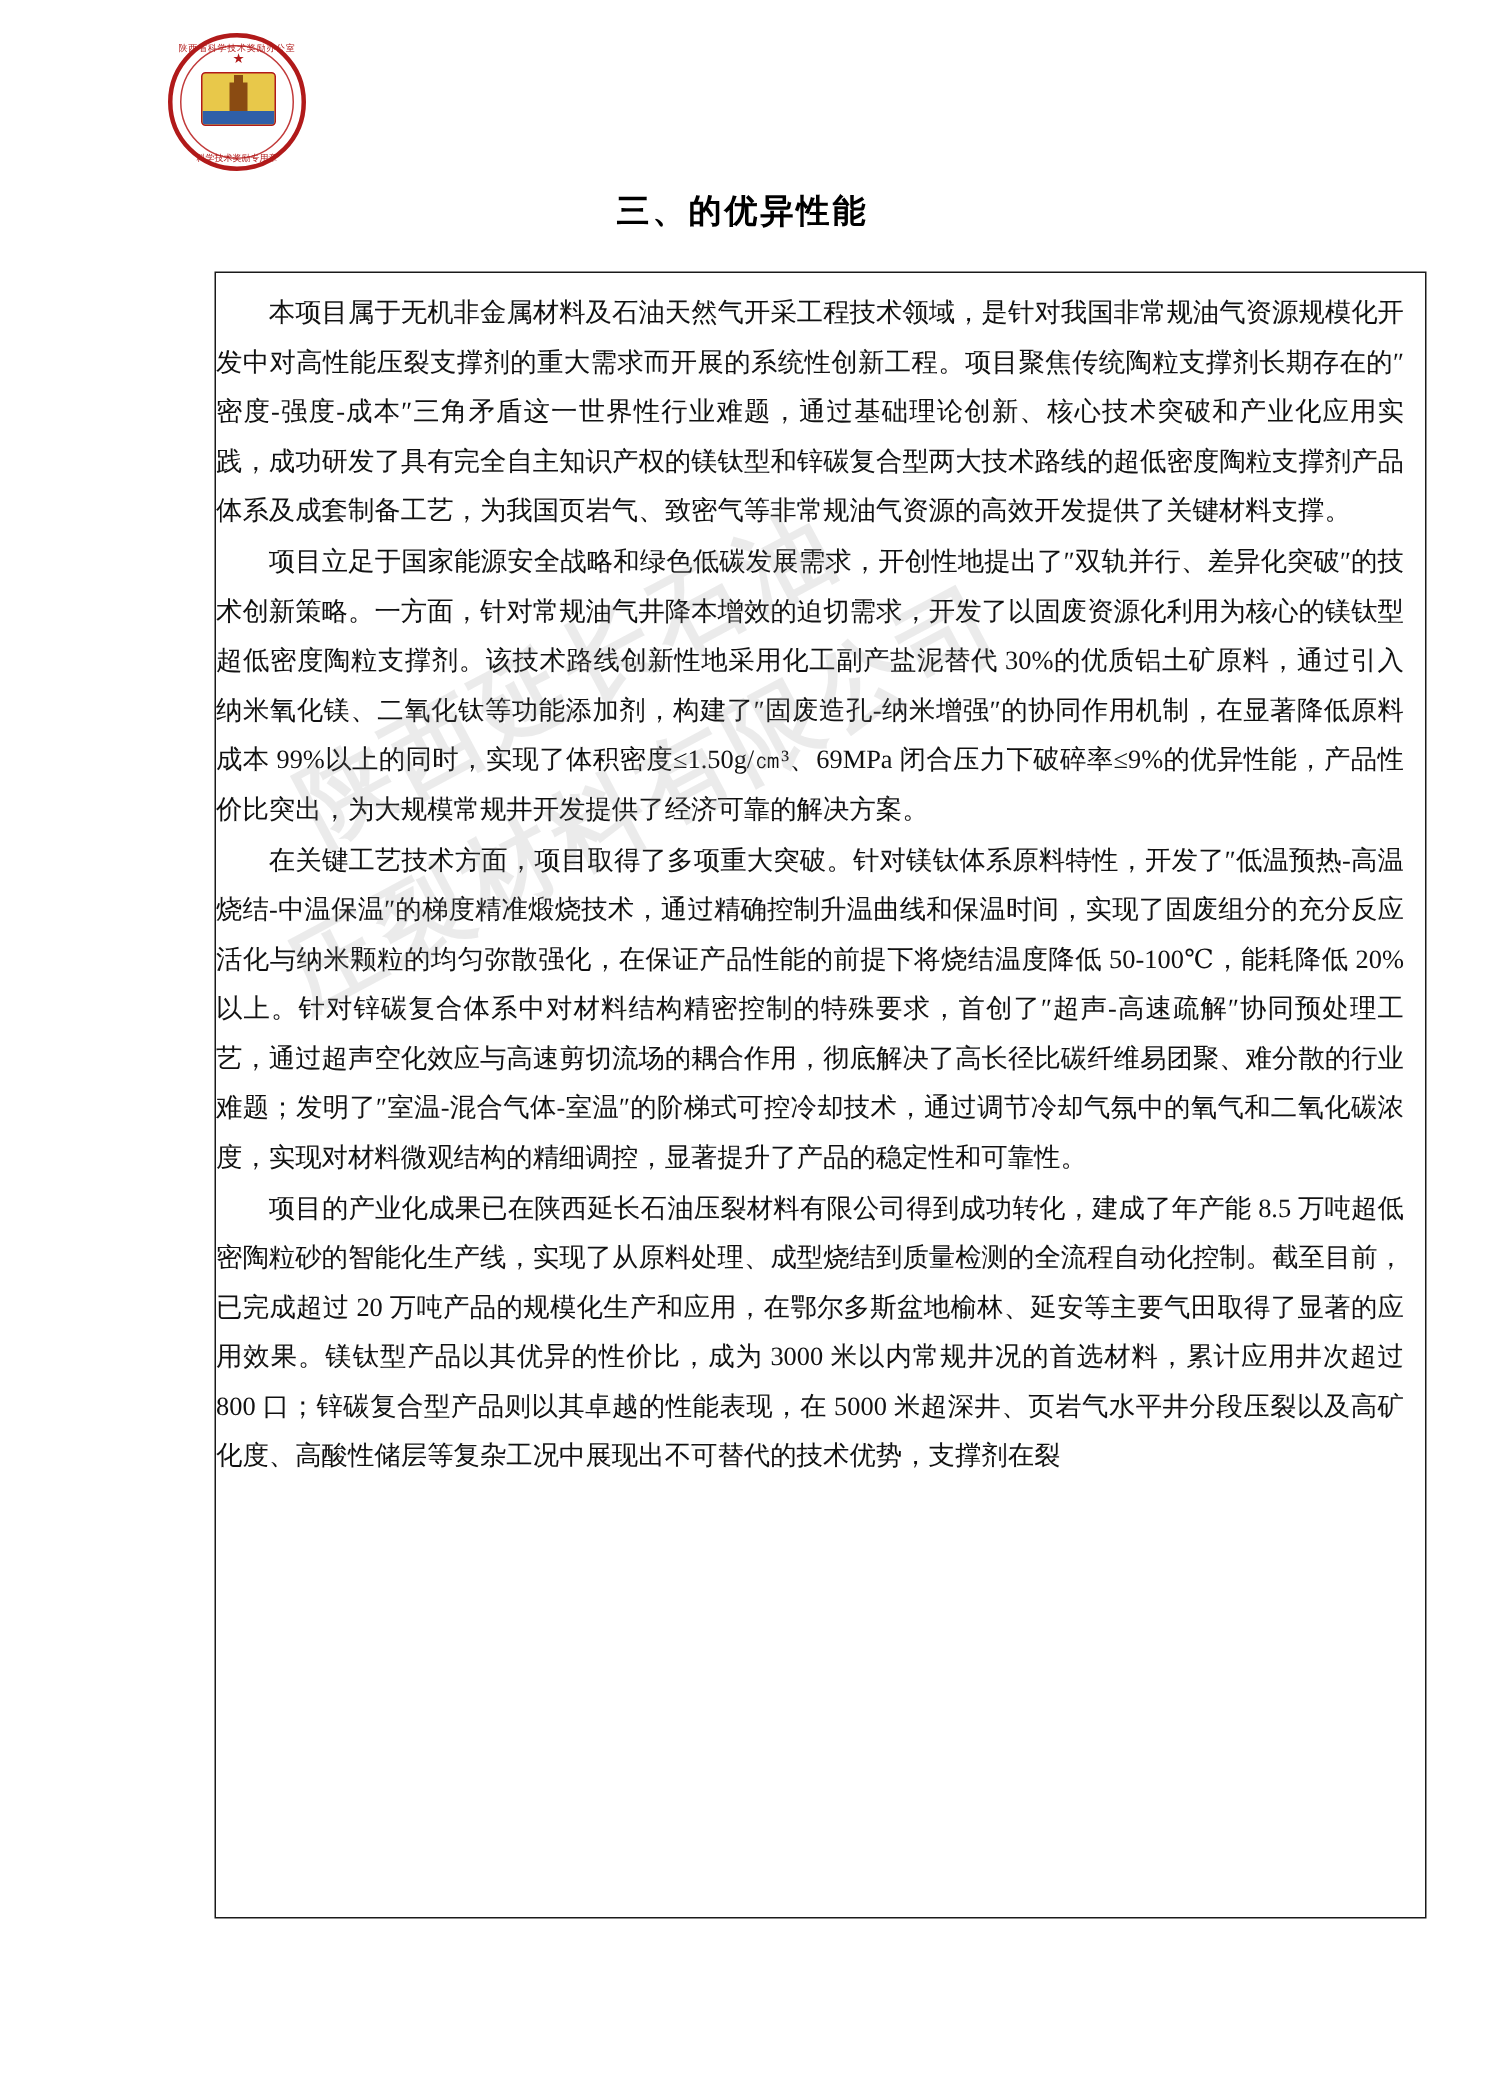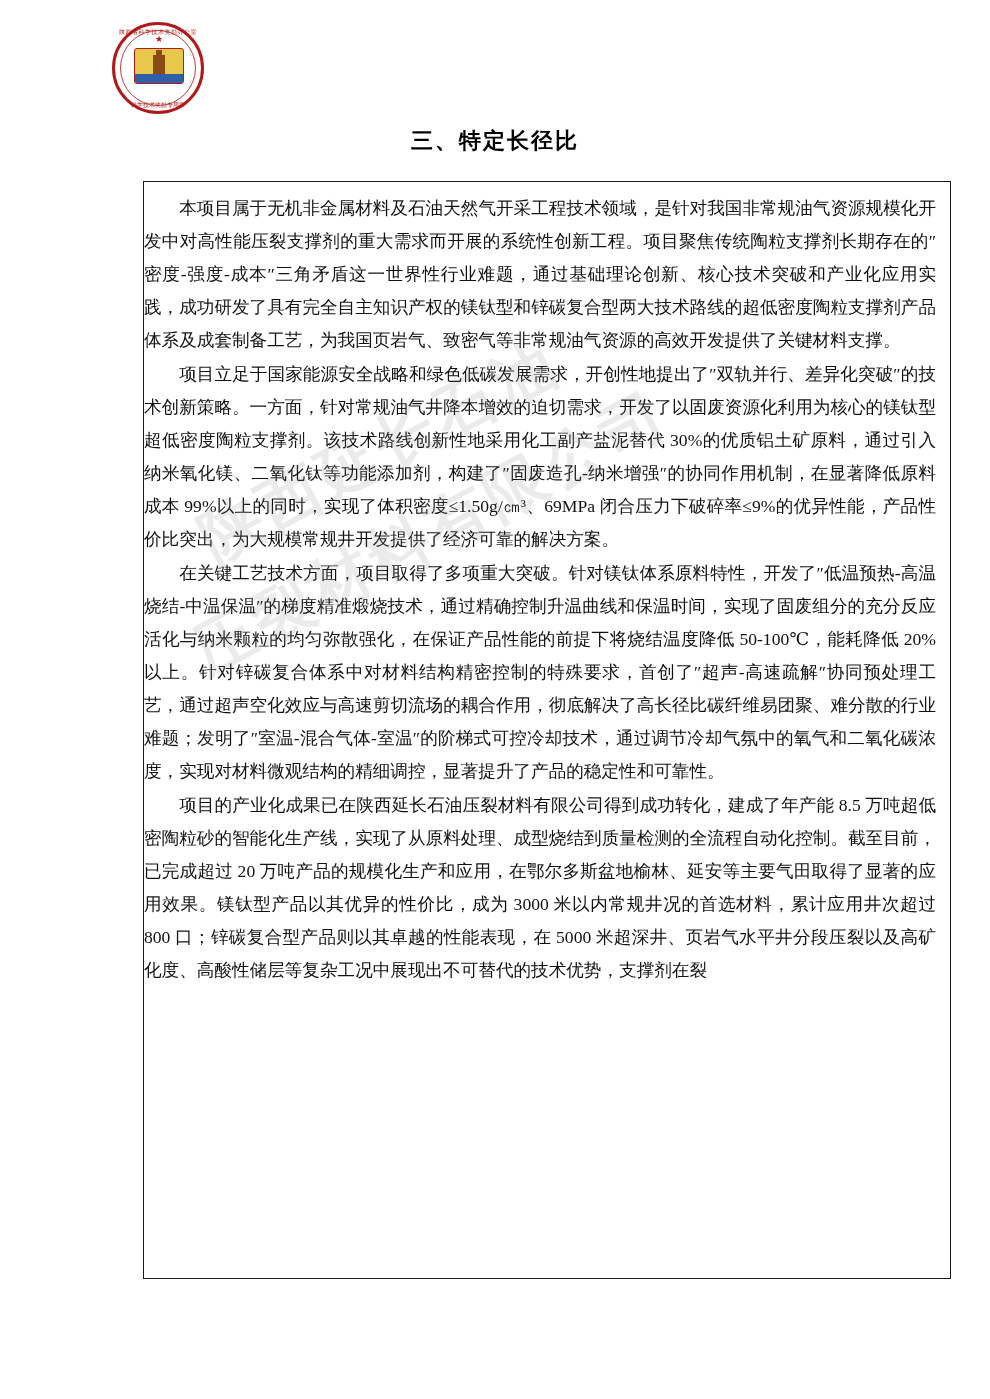--- a/index.html
+++ b/index.html
@@ -168,21 +168,21 @@
     <div class="ring-inner"></div>
     <div class="arc-text">陕西省科学技术奖励办公室</div>
     <div class="emblem-core">
       <div class="band"></div>
       <div class="tower"></div>
     </div>
     <div class="star">★</div>
     <div class="arc-text2">科学技术奖励专用章</div>
   </div>
 
-  <div class="doc-title">三、特定长径比</div>
+  <div class="doc-title">三、的优异性能</div>
 
   <div class="body-box">
     <p class="para">本项目属于无机非金属材料及石油天然气开采工程技术领域，是针对我国非常规油气资源规模化开发中对高性能压裂支撑剂的重大需求而开展的系统性创新工程。项目聚焦传统陶粒支撑剂长期存在的″密度-强度-成本″三角矛盾这一世界性行业难题，通过基础理论创新、核心技术突破和产业化应用实践，成功研发了具有完全自主知识产权的镁钛型和锌碳复合型两大技术路线的超低密度陶粒支撑剂产品体系及成套制备工艺，为我国页岩气、致密气等非常规油气资源的高效开发提供了关键材料支撑。</p>
     <p class="para">项目立足于国家能源安全战略和绿色低碳发展需求，开创性地提出了″双轨并行、差异化突破″的技术创新策略。一方面，针对常规油气井降本增效的迫切需求，开发了以固废资源化利用为核心的镁钛型超低密度陶粒支撑剂。该技术路线创新性地采用化工副产盐泥替代 30%的优质铝土矿原料，通过引入纳米氧化镁、二氧化钛等功能添加剂，构建了″固废造孔-纳米增强″的协同作用机制，在显著降低原料成本 99%以上的同时，实现了体积密度≤1.50g/㎝³、69MPa 闭合压力下破碎率≤9%的优异性能，产品性价比突出，为大规模常规井开发提供了经济可靠的解决方案。</p>
     <p class="para">在关键工艺技术方面，项目取得了多项重大突破。针对镁钛体系原料特性，开发了″低温预热-高温烧结-中温保温″的梯度精准煅烧技术，通过精确控制升温曲线和保温时间，实现了固废组分的充分反应活化与纳米颗粒的均匀弥散强化，在保证产品性能的前提下将烧结温度降低 50-100℃，能耗降低 20%以上。针对锌碳复合体系中对材料结构精密控制的特殊要求，首创了″超声-高速疏解″协同预处理工艺，通过超声空化效应与高速剪切流场的耦合作用，彻底解决了高长径比碳纤维易团聚、难分散的行业难题；发明了″室温-混合气体-室温″的阶梯式可控冷却技术，通过调节冷却气氛中的氧气和二氧化碳浓度，实现对材料微观结构的精细调控，显著提升了产品的稳定性和可靠性。</p>
     <p class="para">项目的产业化成果已在陕西延长石油压裂材料有限公司得到成功转化，建成了年产能 8.5 万吨超低密陶粒砂的智能化生产线，实现了从原料处理、成型烧结到质量检测的全流程自动化控制。截至目前，已完成超过 20 万吨产品的规模化生产和应用，在鄂尔多斯盆地榆林、延安等主要气田取得了显著的应用效果。镁钛型产品以其优异的性价比，成为 3000 米以内常规井况的首选材料，累计应用井次超过 800 口；锌碳复合型产品则以其卓越的性能表现，在 5000 米超深井、页岩气水平井分段压裂以及高矿化度、高酸性储层等复杂工况中展现出不可替代的技术优势，支撑剂在裂</p>
   </div>
 
   <div class="watermark">
     <span class="wm-l1">陕西延长石油</span>

